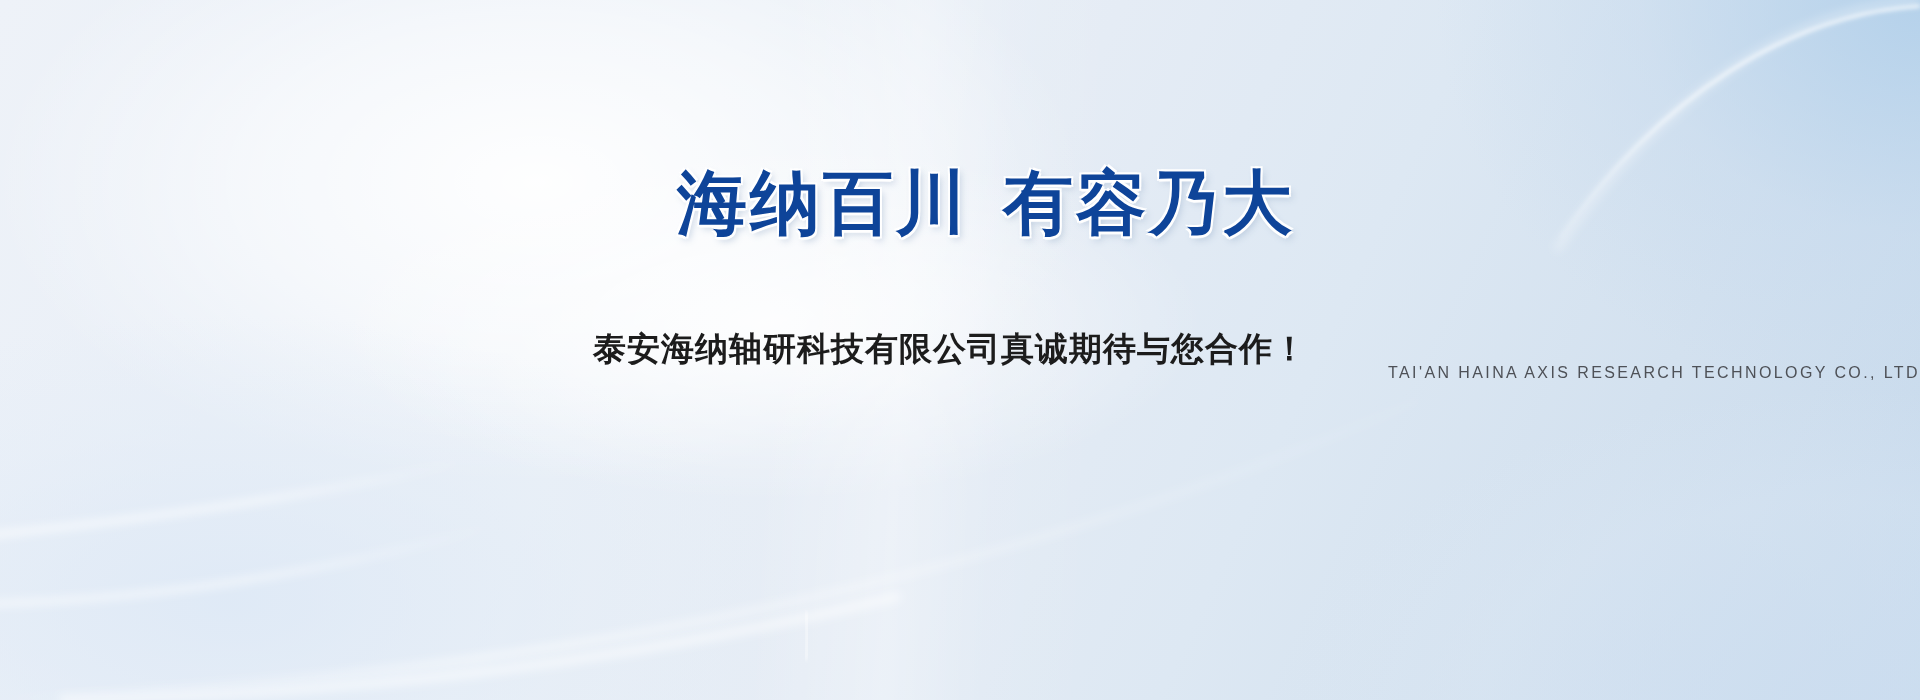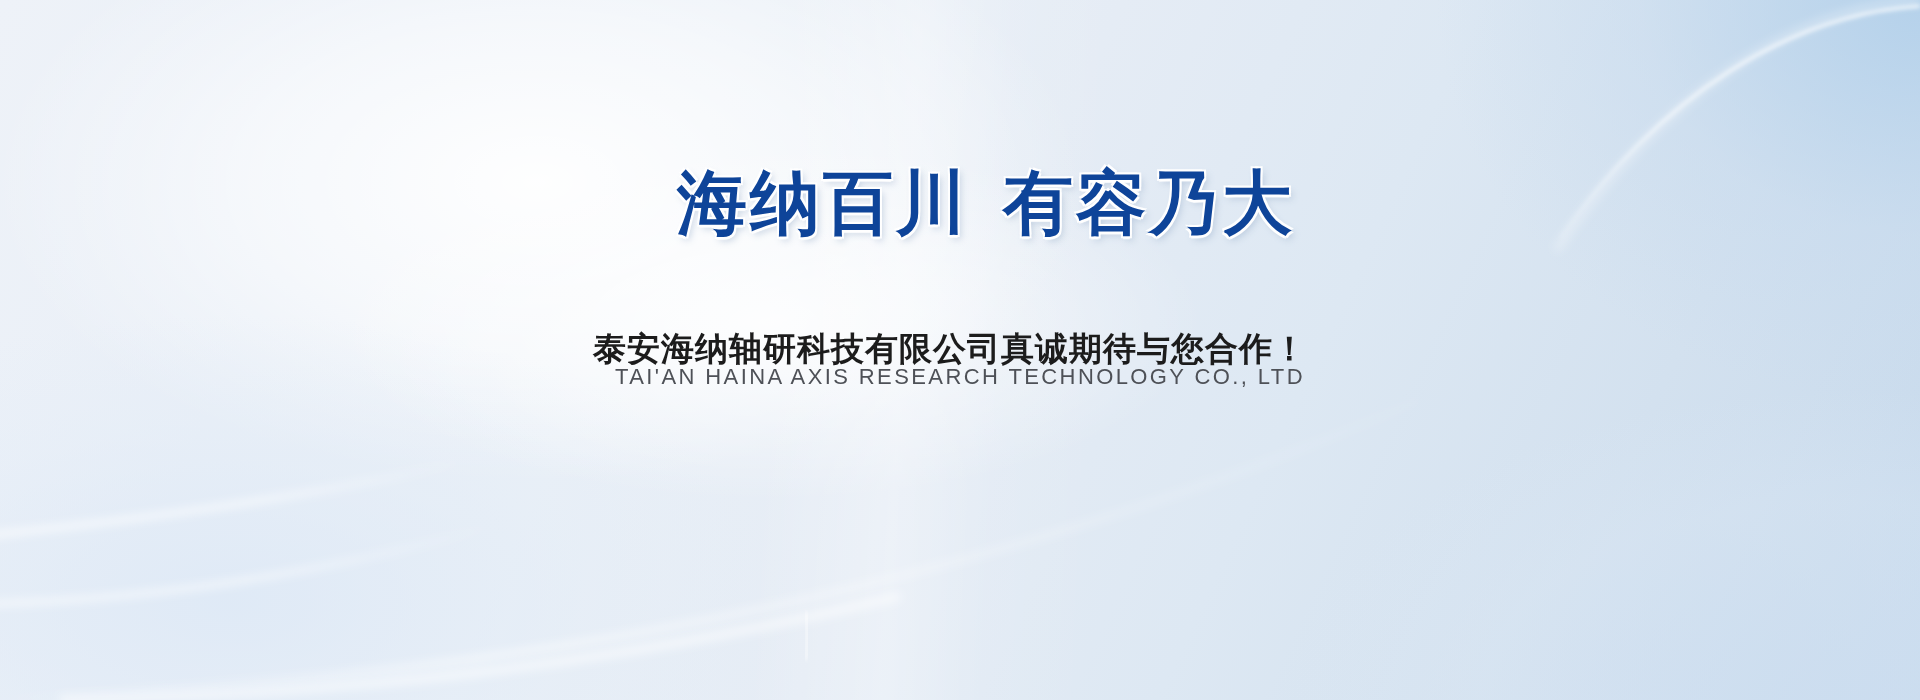--- a/index.html
+++ b/index.html
@@ -139,22 +139,22 @@
     letter-spacing: 1px;
     white-space: nowrap;
   }
 
   .subtitle-en {
     margin: 0;
     position: absolute;
     top: 362px;
     left: 0;
     width: 1920px;
-    text-align: center;
-    font-size: 22px;
+    text-align: right;
+    font-size: 16px;
     font-weight: 400;
     line-height: 1.4;
     color: #4e5157;
     letter-spacing: 2.4px;
     white-space: nowrap;
   }
 </style>
 </head>
 <body>
 

